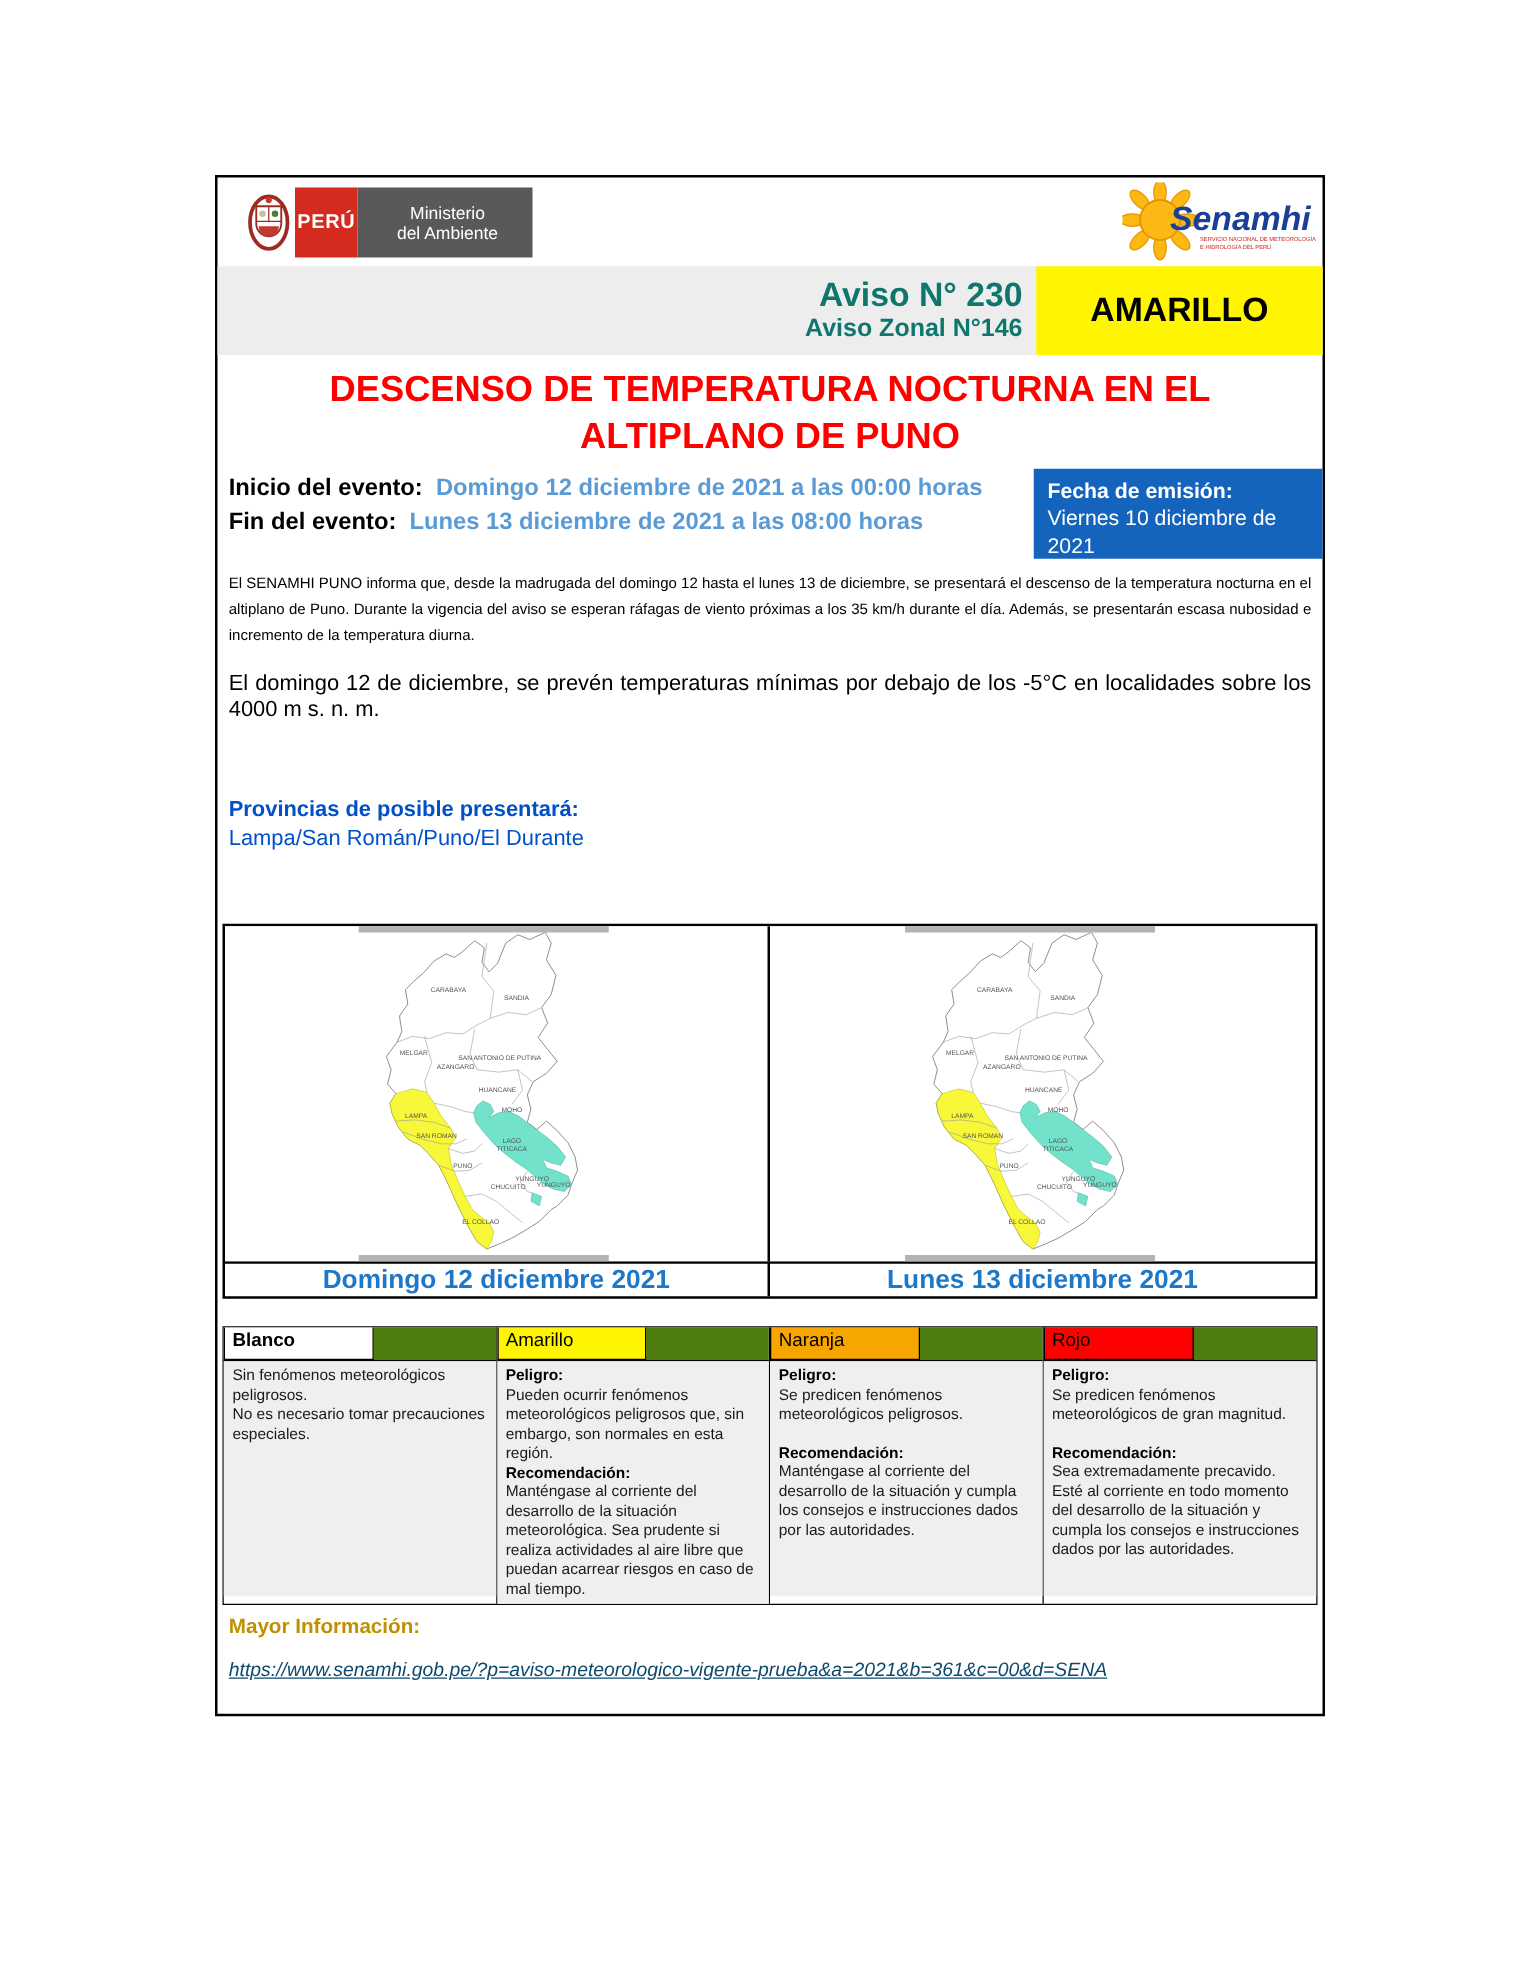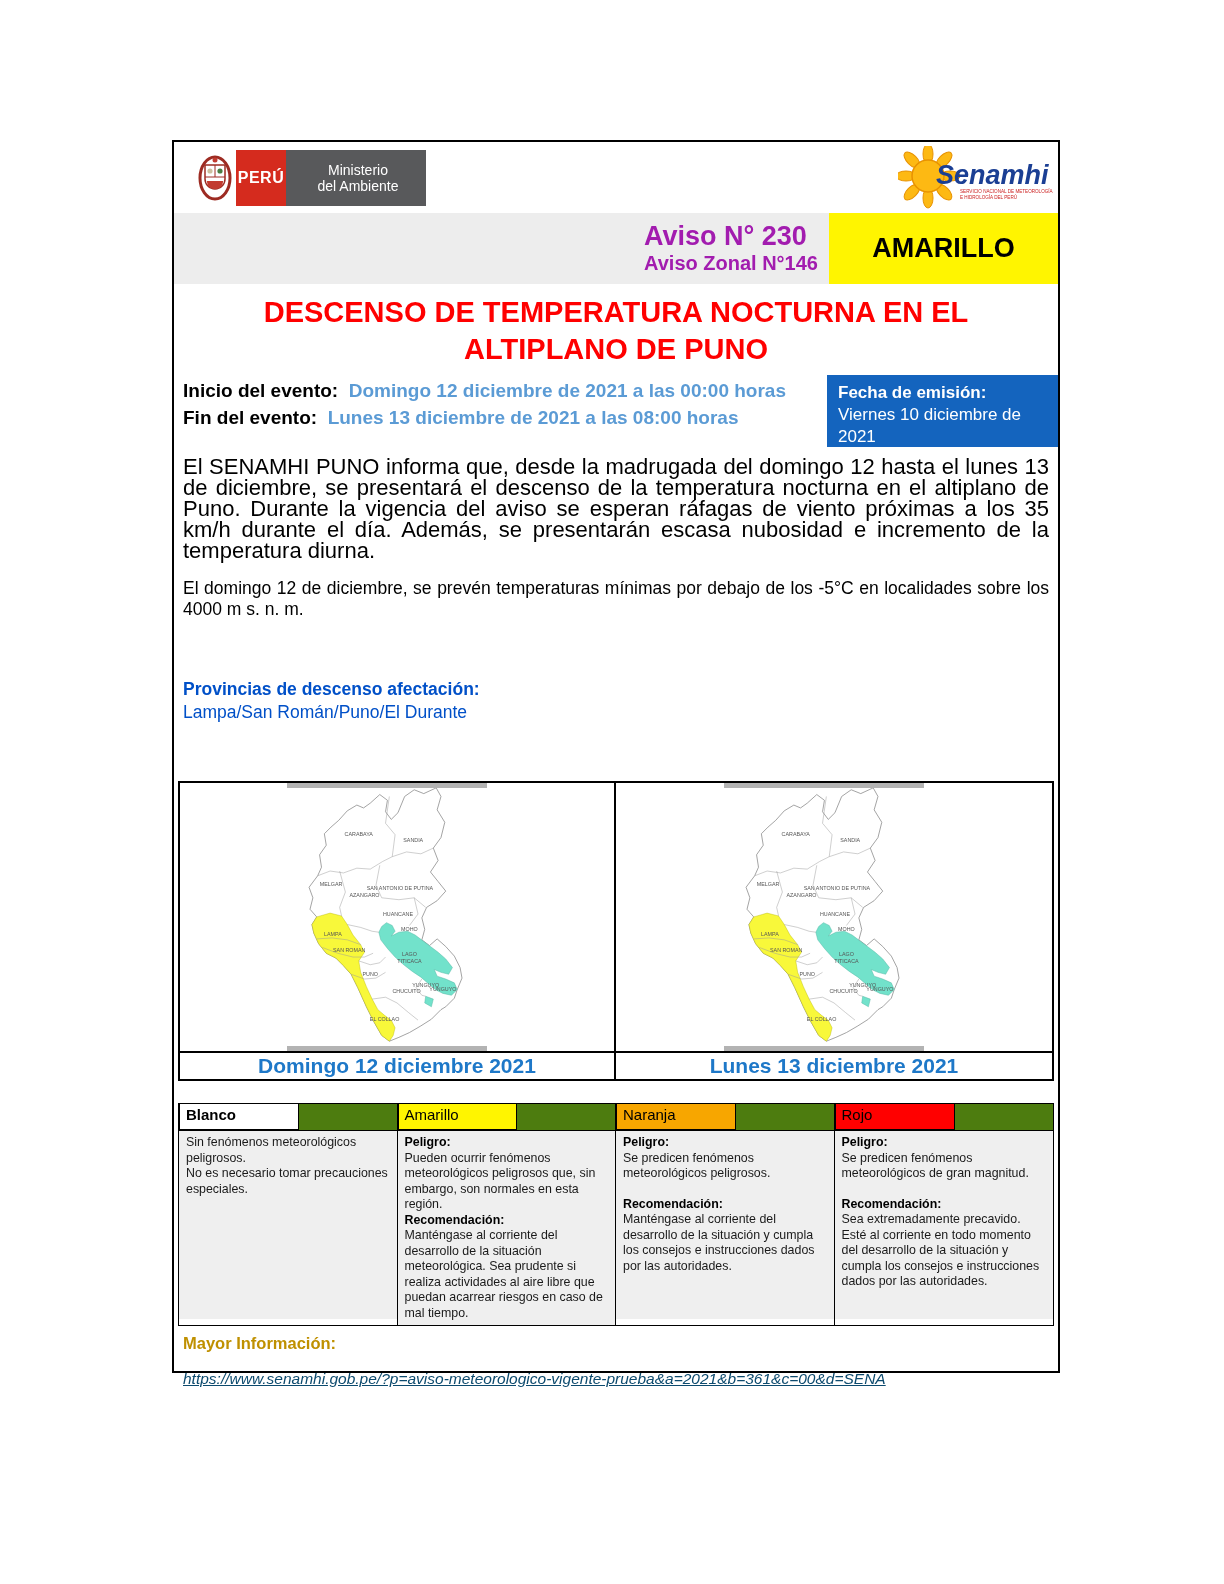--- a/index.html
+++ b/index.html
@@ -14,39 +14,39 @@
   .gob-logo { position:absolute; left:20px; top:3px; height:56px; display:flex;text-align:center; }
   .escudo-box { width:42px; height:56px; background:#fff; display:flex; align-items:center; justify-content:center; }
   .peru-box { width:50px; height:56px; background:#D52B1E; color:#fff; display:flex; align-items:center; justify-content:center;
               font-size:16px; font-weight:bold; letter-spacing:0.5px; }
   .minam-box { width:140px; height:56px; background:#58595B; color:#fff; display:flex; flex-direction:column; justify-content:center;
                padding-left:4px; font-size:14px; line-height:16px; }
   .senamhi-logo { position:absolute; right:4px; top:-1px; width:156px; height:66px; }
 
   
   .aviso-bar { position:relative; height:71px; background:#EDEDED; margin-top:2px; }
-  .aviso-text { position:absolute; right:240px; top:8px; text-align:left; color:#a21caf; }
+  .aviso-text { position:absolute; right:240px; top:8px; text-align:right; color:#0f766e; }
   .aviso-num { font-size:27px; font-weight:bold; line-height:30px; }
   .aviso-zonal { font-size:20px; font-weight:bold; line-height:25px; }
   .amarillo-box { position:absolute; right:0; top:0; width:229px; height:71px; display:flex; align-items:center; justify-content:center;
                   font-size:27px; font-weight:bold; color:#000; }
 
   
   .doc-title { margin:10px auto 0; max-width:790px; text-align:center; color:#FF0000; font-size:29px; font-weight:bold; line-height:37px; }
 
   
   .event-row { position:relative; margin-top:9px; padding-left:9px; height:62px; }
   .event-line { font-size:19px; line-height:27px; font-weight:bold; color:#000; }
   .event-value { color:#5B9BD5; }
   .emision-box { position:absolute; right:0; top:-2px; width:231px; height:72px; background:#1464BE; color:#fff;
                  padding:7px 0 0 11px; font-size:17px; line-height:22px; }
   .emision-label { font-weight:bold; }
 
   
-  .body-block { margin:17px 9px 0 9px; font-size:22px; line-height:21px; text-align:justify; color:#000; }
+  .body-block { margin:17px 9px 0 9px; font-size:12px; line-height:21px; text-align:justify; color:#000; }
   .body-par2 { margin:17px 9px 0 9px; font-size:17.5px; line-height:21px; text-align:justify; color:#000; }
 
   
   .prov-block { margin:58px 9px 0 9px; }
   .prov-label { color:#0050C8; font-size:17.5px; font-weight:bold; line-height:23px; }
   .prov-value { color:#0050C8; font-size:17.5px; line-height:23px; }
 
   
   .maps-table { margin:57px 4px 0 4px; border:2px solid #000; display:flex; flex-wrap:wrap; }
   .map-cell { width:50%; height:268px; position:relative; background:#fff; }
@@ -147,21 +147,21 @@
       <div class="emision-box" style="background: rgb(20, 100, 190);">
         <div class="emision-label">Fecha de emisión:</div>
         <div>Viernes 10 diciembre de 2021</div>
       </div>
     </div>
 
     <div class="body-block">El SENAMHI PUNO informa que, desde la madrugada del domingo 12 hasta el lunes 13 de diciembre, se presentará el descenso de la temperatura nocturna en el altiplano de Puno. Durante la vigencia del aviso se esperan ráfagas de viento próximas a los 35 km/h durante el día. Además, se presentarán escasa nubosidad e incremento de la temperatura diurna.</div>
     <div class="body-par2">El domingo 12 de diciembre, se prevén temperaturas mínimas por debajo de los -5°C en localidades sobre los 4000 m s. n. m.</div>
 
     <div class="prov-block">
-      <div class="prov-label">Provincias de descenso afectación:</div>
+      <div class="prov-label">Provincias de posible presentará:</div>
       <div class="prov-value">Lampa/San Román/Puno/El Durante</div>
     </div>
 
     <div class="maps-table">
       <div class="map-cell first">
         <div class="map-bar top"></div>
         <svg class="map-svg map-instance" width="250" height="260" viewBox="0 0 260 272">
             <path d="M102,19 L112,10 L120,16 L118,28 L124,36 L131,29 L138,12 L148,5 L158,9 L171,3 L176,12 L172,26 L180,39 L176,55 L168,66 L173,79 L165,91 L173,101 L181,111 L172,121 L161,128 L156,139 L159,151 L156,162 L164,168 L172,161 L181,169 L190,179 L196,191 L198,202 L193,214 L190,223 L181,232 L176,235 L166,245 L155,252 L143,259 L132,264 L122,268 L114,262 L106,248 L98,232 L89,212 L82,198 L74,189 L66,181 L56,176 L48,166 L43,155 L41,146 L46,138 L39,130 L42,118 L38,107 L47,95 L51,86 L49,73 L56,63 L54,51 L61,44 L69,37 L78,27 L88,21 L95,24 Z" fill="#ffffff" stroke="#888" stroke-width="0.8"></path>
             <path d="M46,138 L60,134 L72,137 L78,146 L84,157 L92,167 L96,175 L90,184 L92,196 L98,211 L104,224 L110,235 L117,241 L124,246 L128,254 L126,262 L122,268 L114,262 L106,248 L98,232 L89,212 L82,198 L74,189 L66,181 L56,176 L48,166 L43,155 L41,146 Z" fill="#F8F83A" stroke="#b0b000" stroke-width="0.4"></path>
             <path d="M119,144 L125,147 L128,153 L124,158 L132,154 L141,153 L149,157 L157,163 L165,169 L173,175 L181,182 L188,191 L184,198 L176,196 L169,193 L172,200 L181,203 L190,207 L193,214 L187,220 L178,218 L170,214 L163,208 L155,201 L146,195 L137,188 L128,180 L120,171 L113,162 L111,154 L114,148 Z" fill="#72E2CB" stroke="#55b8a5" stroke-width="0.5"></path>

